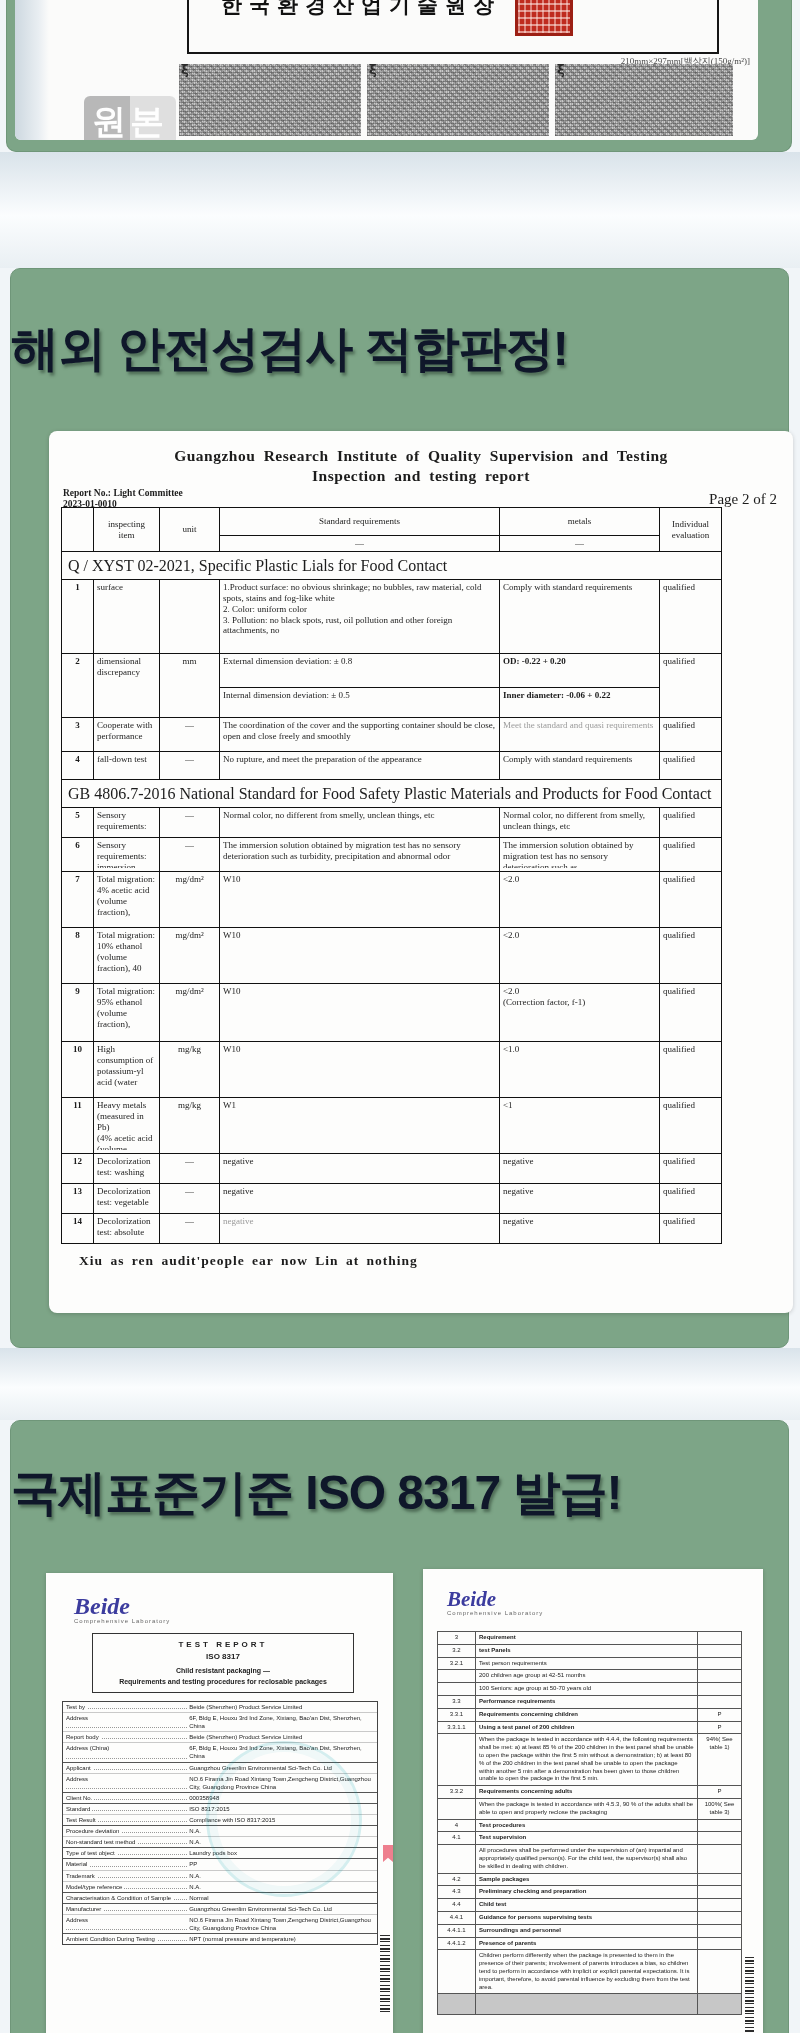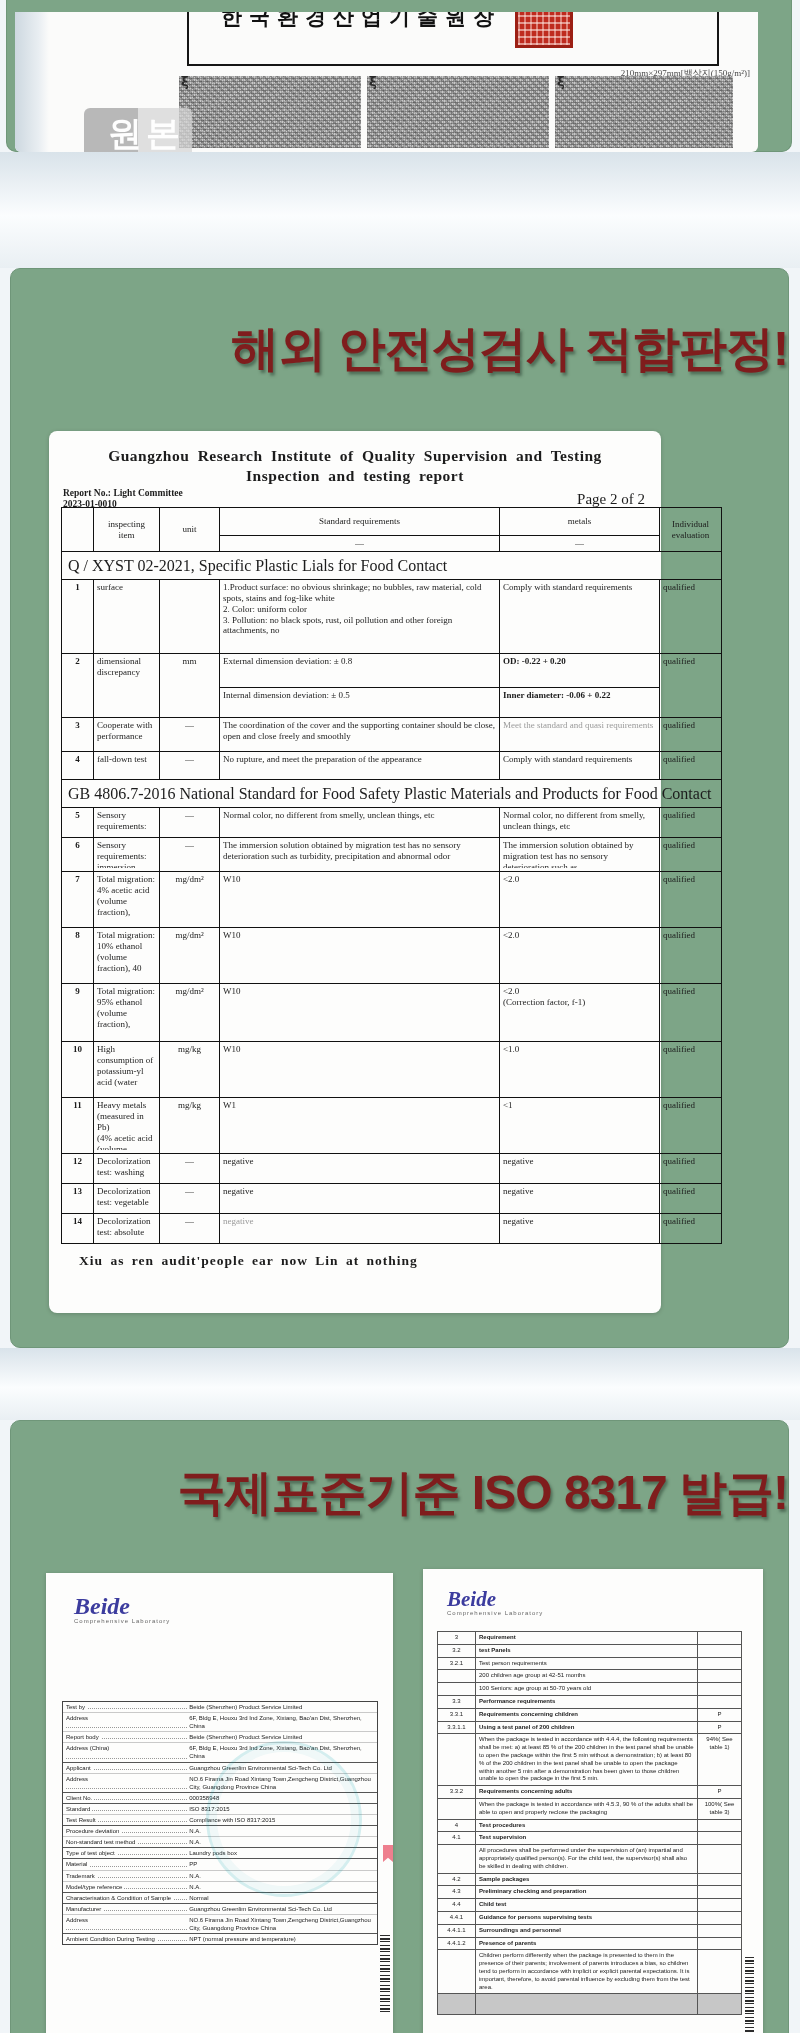--- a/index.html
+++ b/index.html
@@ -5,25 +5,25 @@
   html,body{margin:0;padding:0;background:#fff;}
   .page{position:relative;width:800px;height:2033px;overflow:hidden;
         background:#f1f5f8;font-family:"Liberation Sans",sans-serif;}
   .gap{position:absolute;left:0;width:800px;}
   .gap1{top:152px;height:116px;background:linear-gradient(180deg,#d9e3ea 0%,#fbfdfe 55%,#e9eff3 100%);}
   .gap2{top:1348px;height:72px;background:linear-gradient(180deg,#d9e3ea 0%,#fbfdfe 55%,#e9eff3 100%);}
   .card{position:absolute;background:#7da587;border:1px solid #6f9679;box-sizing:border-box;}
   .card1{left:6px;top:0;width:786px;height:152px;border-radius:0 0 10px 10px;border-top:none;}
   .card2{left:10px;top:268px;width:779px;height:1080px;border-radius:10px;}
   .card3{left:10px;top:1420px;width:779px;height:710px;border-radius:10px;}
-  .big-title{position:absolute;left:0;width:100%;text-align:right;color:#7f1d1d;font-weight:700;
+  .big-title{position:absolute;left:0;width:100%;text-align:left;color:#0f172a;font-weight:700;
              letter-spacing:-1px;text-shadow:2px 3px 3px rgba(35,55,42,.5);white-space:nowrap;}
   
   .paper1{position:absolute;left:8px;top:0;width:743px;height:140px;background:#fbfbfa;
-          border-radius:0 0 6px 6px;overflow:hidden;margin-top:12px;}
+          border-radius:0 0 6px 6px;overflow:hidden;}
   .paper1-edge{position:absolute;left:0;top:0;width:34px;height:100%;
           background:linear-gradient(90deg,#cdd8e0,#e9eef2 70%,#fbfbfa);}
   .cert-frame{position:absolute;left:172px;top:-12px;width:528px;height:64px;
           border-left:2px solid #151515;border-right:2px solid #151515;border-bottom:2px solid #151515;}
   .cert-issuer{position:absolute;left:176px;top:-9px;width:340px;text-align:center;
           font-size:21px;font-weight:700;color:#111;letter-spacing:7px;white-space:nowrap;}
   .cert-seal{position:absolute;left:500px;top:-22px;width:58px;height:58px;background:#bf2b1f;
           border:3px solid #9c1f14;box-sizing:border-box;
           background-image:repeating-linear-gradient(0deg,rgba(255,235,230,.55) 0 2px,transparent 2px 7px),
                            repeating-linear-gradient(90deg,rgba(255,235,230,.45) 0 2px,transparent 2px 6px);}
@@ -31,23 +31,23 @@
           font-family:"Liberation Serif",serif;}
   .noise{position:absolute;top:64px;height:72px;background:
           repeating-linear-gradient(0deg,rgba(55,55,55,.38) 0 1px,transparent 1px 3px),
           repeating-linear-gradient(90deg,rgba(85,85,85,.32) 0 1px,transparent 1px 2px),
           repeating-linear-gradient(47deg,rgba(40,40,40,.28) 0 2px,transparent 2px 5px),
           repeating-linear-gradient(-39deg,rgba(130,130,130,.42) 0 1px,transparent 1px 4px),#c9c9c9;}
   .noise .mk{position:absolute;left:2px;top:-2px;font-size:13px;font-weight:700;color:#2a2a2a;
           font-family:"DejaVu Sans",sans-serif;}
   .wm{position:absolute;left:69px;top:96px;width:92px;height:50px;border-radius:6px;
       background:linear-gradient(90deg,#a2a2a2 0 50%,#d6d6d6 50% 100%);opacity:.75;
-      color:#fff;font-size:34px;font-weight:700;text-align:center;line-height:50px;letter-spacing:4px;padding-left:16px;}
+      color:#fff;font-size:34px;font-weight:700;text-align:center;line-height:50px;letter-spacing:4px;}
   
-  .paper2{position:absolute;left:38px;top:162px;width:612px;height:882px;background:#fdfdfc;
+  .paper2{position:absolute;left:38px;top:162px;width:744px;height:882px;background:#fdfdfc;
           border-radius:8px;box-shadow:0 1px 4px rgba(0,0,0,.18);font-family:"Liberation Serif",serif;color:#1c1c1c;}
   .rep-h1{position:absolute;top:16px;left:0;width:100%;text-align:center;font-size:15.5px;font-weight:700;
           letter-spacing:.5px;word-spacing:4px;}
   .rep-h2{position:absolute;top:36px;left:0;width:100%;text-align:center;font-size:15.5px;font-weight:700;
           letter-spacing:.5px;word-spacing:4px;}
   .rep-no{position:absolute;left:14px;top:57px;font-size:9.5px;font-weight:700;line-height:11px;z-index:3;}
   .rep-page{position:absolute;right:16px;top:60px;font-size:15px;}
   table.mid{position:absolute;left:12px;top:76px;width:660px;border-collapse:collapse;table-layout:fixed;
           font-size:9px;line-height:1.2;}
   table.mid td,table.mid th{border:1px solid #111;vertical-align:top;padding:2px 3px;font-weight:400;
@@ -295,20 +295,26 @@
   </div>
 
   <div class="card card3">
     <div class="big-title" style="top:40px;font-size:48px;">국제표준기준 ISO 8317 발급!</div>
 
     <div class="doc docL">
       <div style="position:absolute;left:28px;top:20px;">
         <div class="beide" style="font-size:24px;">Beide</div>
         <div class="beide-sub">Comprehensive Laboratory</div>
       </div>
+      <div class="tr-box">
+        <div class="b1">TEST REPORT</div>
+        <div>ISO 8317</div>
+        <div style="font-size:7px;margin-top:3px;">Child resistant packaging —</div>
+        <div style="font-size:7px;">Requirements and testing procedures for reclosable packages</div>
+      </div>
       <div class="fields" id="left-fields">
           <div class="frow">
          <span class="flabel"><i></i><b>Test by</b></span>
          <span class="fvalue">Beide (Shenzhen) Product Service Limited</span>
        </div>
           <div class="frow">
          <span class="flabel"><i></i><b>Address</b></span>
          <span class="fvalue">6F, Bldg E, Houxu 3rd Ind Zone, Xixiang, Bao'an Dist, Shenzhen, China</span>
        </div>
           <div class="frow">

